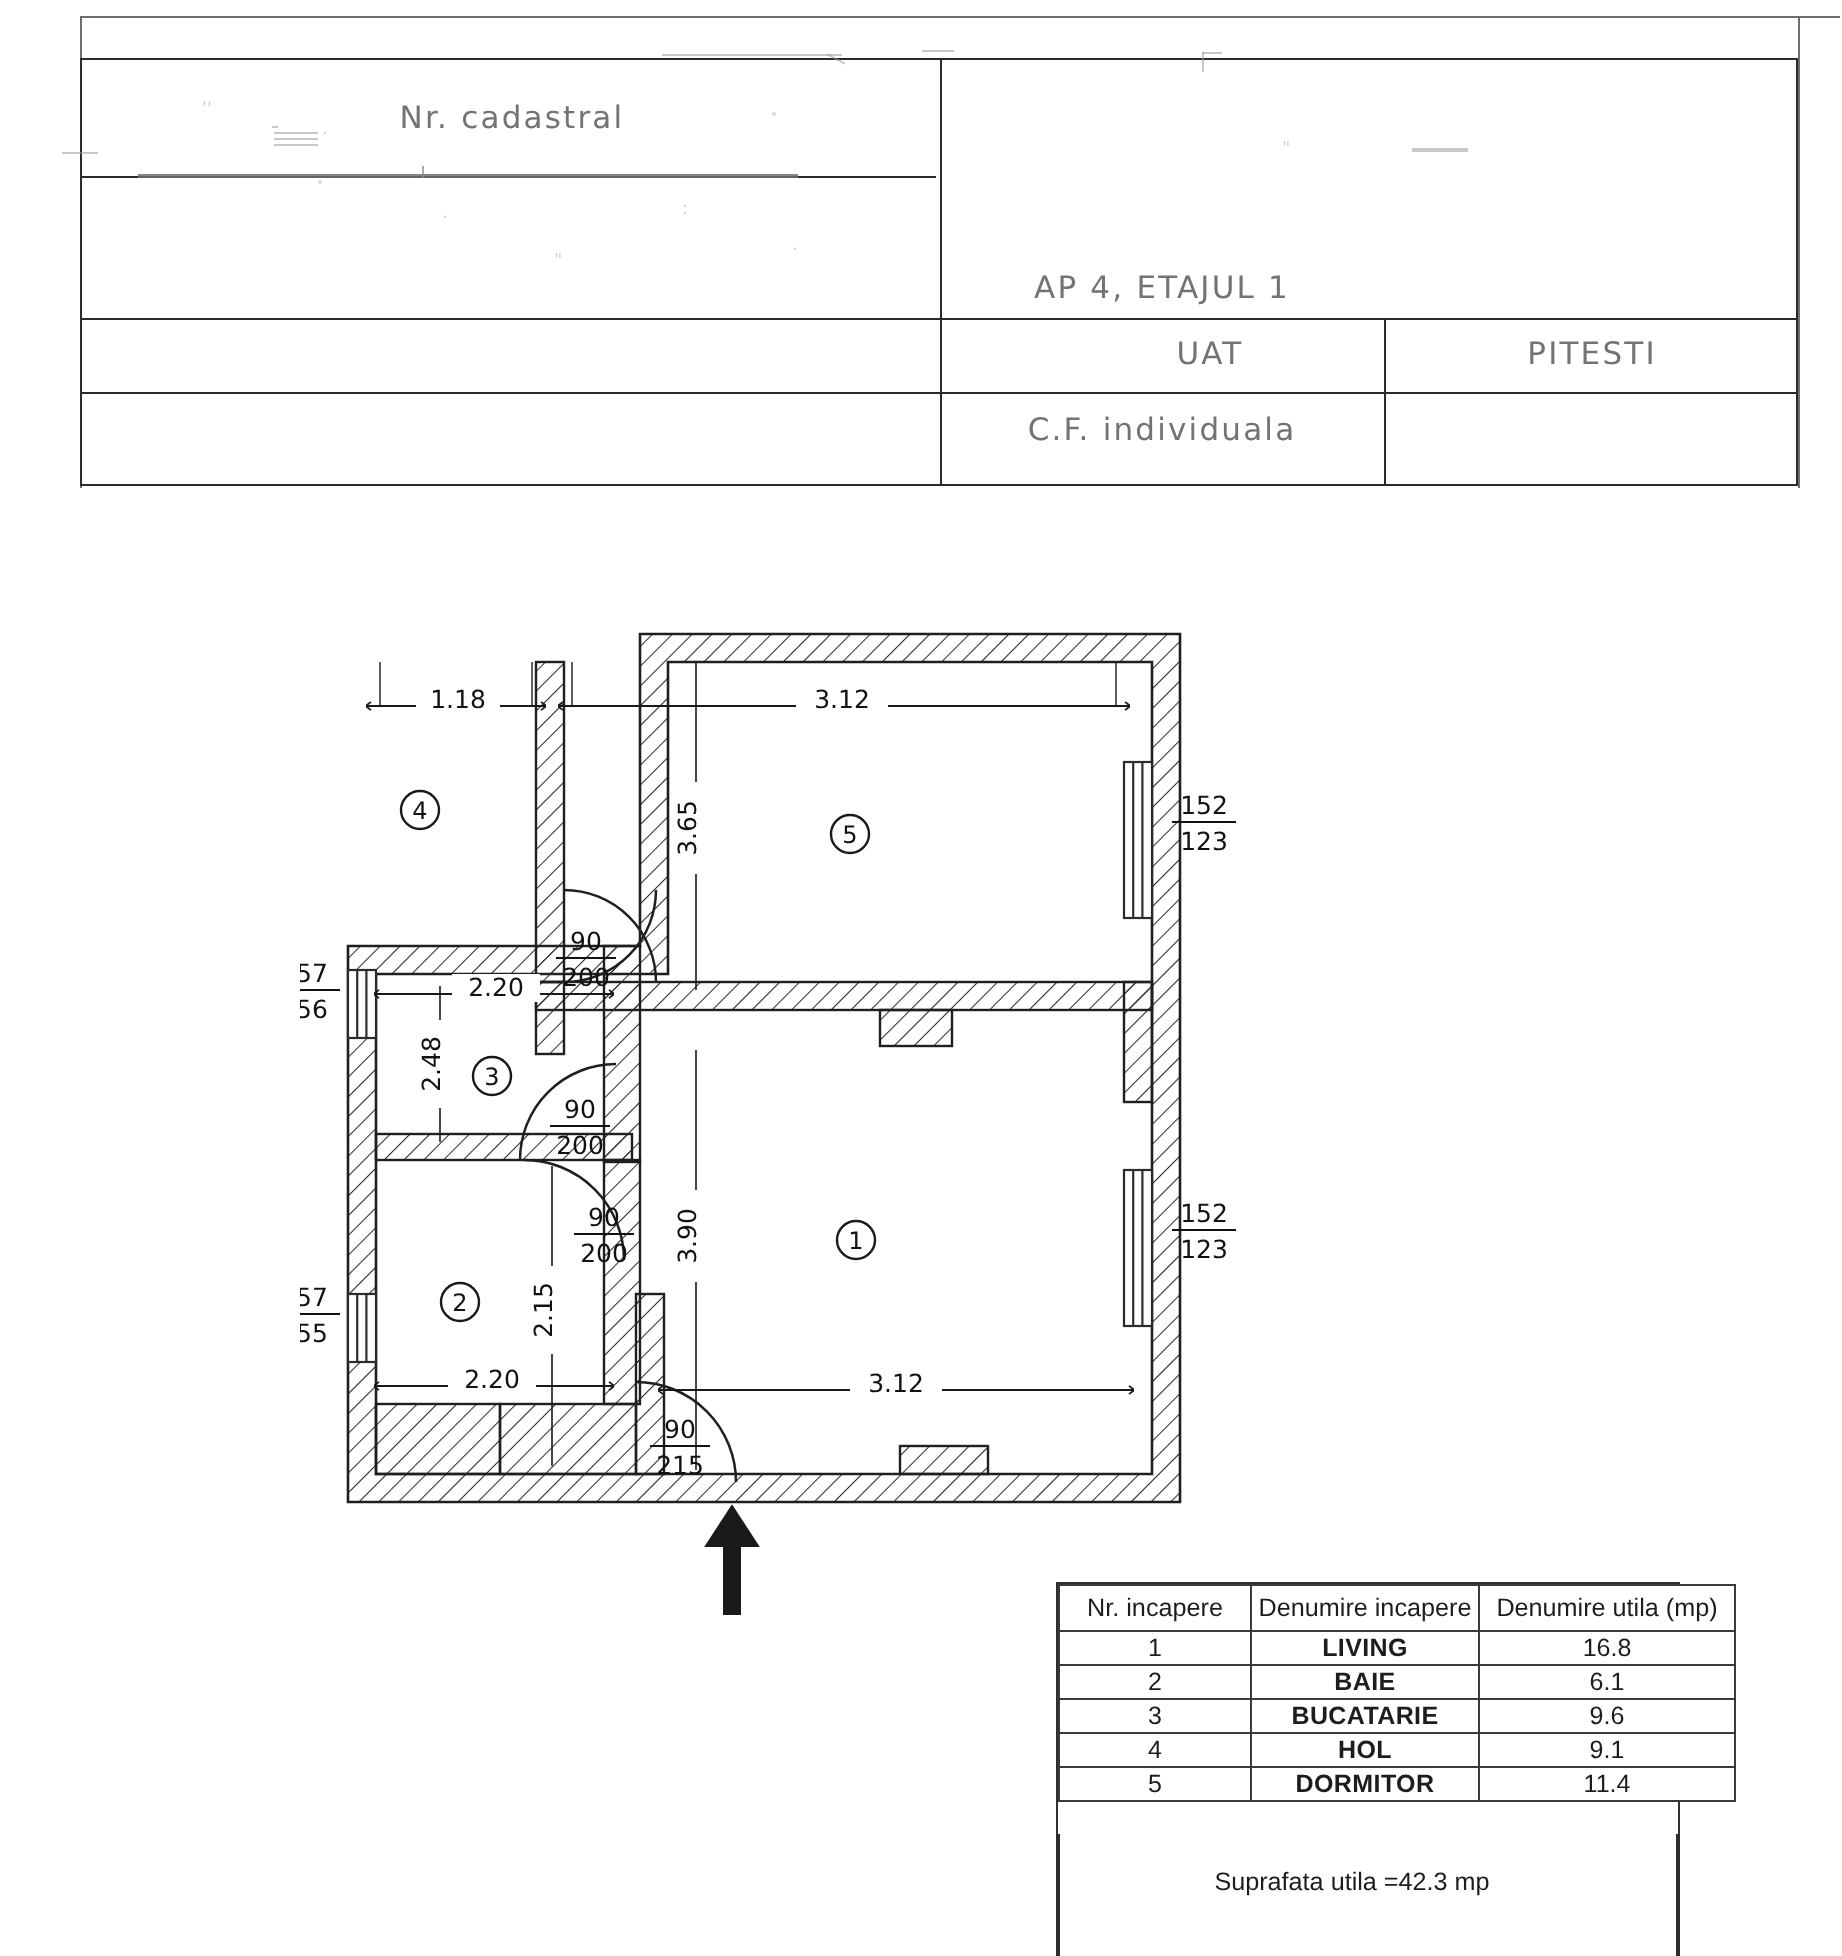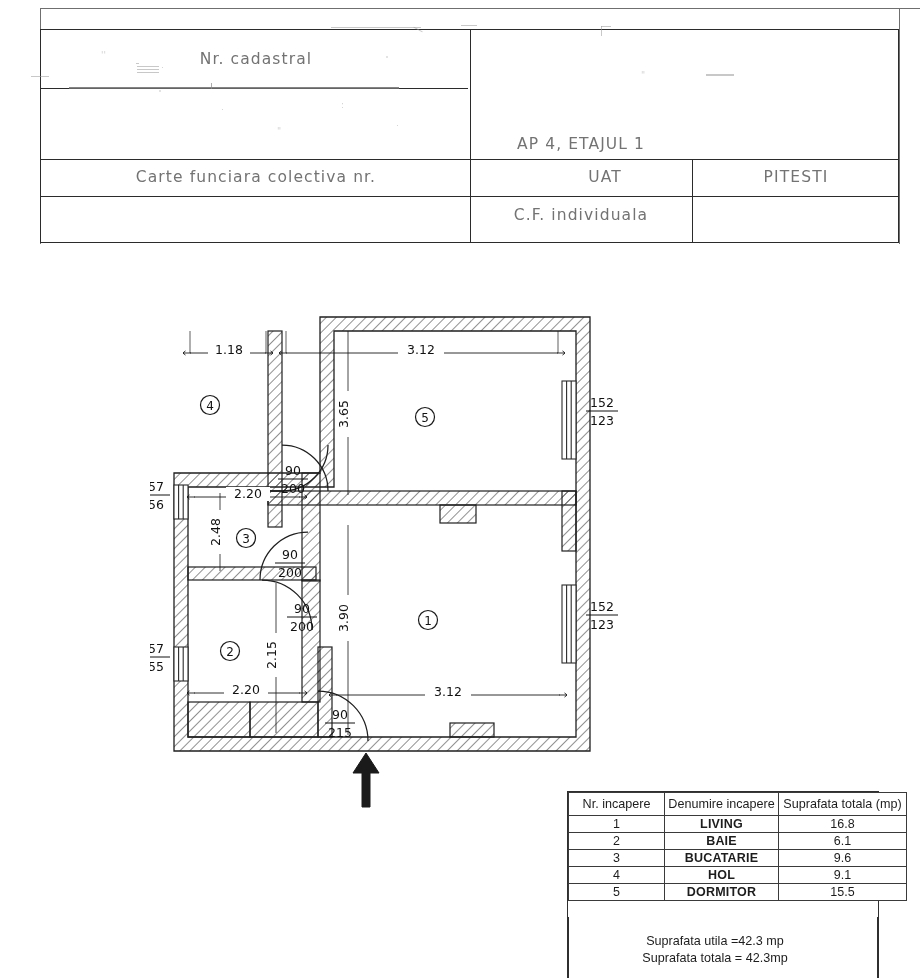--- a/index.html
+++ b/index.html
@@ -44,21 +44,20 @@
 
   
   .plan{position:absolute;left:150px;top:295px;width:480px;height:520px;}
 
   
   .rtab{
     position:absolute;left:528px;top:791px;width:312px;height:187px;
     border:1.4px solid #2f2f2f;border-bottom:none;
     box-sizing:border-box;
     background:#fff;
-    margin-left:39px;
   }
   .rtab table{border-collapse:collapse;width:100%;table-layout:fixed;}
   .rtab th,.rtab td{
     border:1px solid #3a3a3a;
     font-family:"Liberation Sans", sans-serif;
     font-size:12.5px;
     color:#1d1d1d;
     text-align:center;
     height:16px;
     padding:0 2px;
@@ -90,21 +89,20 @@
 
   <div class="hdr">
     <div class="hdr-vline" style="left:429px;"></div>
     <div class="hdr-vline" style="left:651px;top:129px;"></div>
     <div class="hdr-hline" style="top:58px;right:430px;"></div>
     <div class="hdr-hline" style="top:129px;"></div>
     <div class="hdr-hline" style="top:166px;"></div>
 
     <span class="hx center" style="left:215px;top:20px;">Nr. cadastral</span>
 
-    <span class="hx center" style="left:215px;top:138px;">Carte funciara colectiva nr.</span>
     <span class="hx" style="left:18px;top:138px;"></span>
 
     <span class="hx center" style="left:540px;top:105px;">AP 4, ETAJUL 1</span>
 
     <span class="hx center" style="left:564px;top:138px;">UAT</span>
     <span class="hx center" style="left:755px;top:138px;">PITESTI</span>
 
     <span class="hx center" style="left:540px;top:176px;">C.F. individuala</span>
     <span class="hx center" style="left:755px;top:176px;"></span>
 
@@ -348,21 +346,21 @@
     <table>
       <colgroup>
           <col class="c1">
           <col class="c2">
           <col class="c3">
         </colgroup>
       <thead>
         <tr>
           <th>Nr. incapere</th>
           <th>Denumire incapere</th>
-          <th>Suprafata totala (mp)</th>
+          <th>Denumire utila (mp)</th>
         </tr>
       </thead>
       <tbody>
         <tr>
           <td>1</td>
           <td class="nm">LIVING</td>
           <td>16.8</td>
         </tr>
         <tr>
           <td>2</td>
@@ -375,24 +373,23 @@
           <td>9.6</td>
         </tr>
         <tr>
           <td>4</td>
           <td class="nm">HOL</td>
           <td>9.1</td>
         </tr>
         <tr>
           <td>5</td>
           <td class="nm">DORMITOR</td>
-          <td>15.5</td>
+          <td>11.4</td>
         </tr>
       </tbody>
     </table>
     <div class="rtab-sides"></div>
     <div class="rsum">
       <div>Suprafata utila =42.3 mp</div>
-      <div>Suprafata totala = 42.3mp</div>
     </div>
   </div>
 
 </div>
 
 </body></html>

